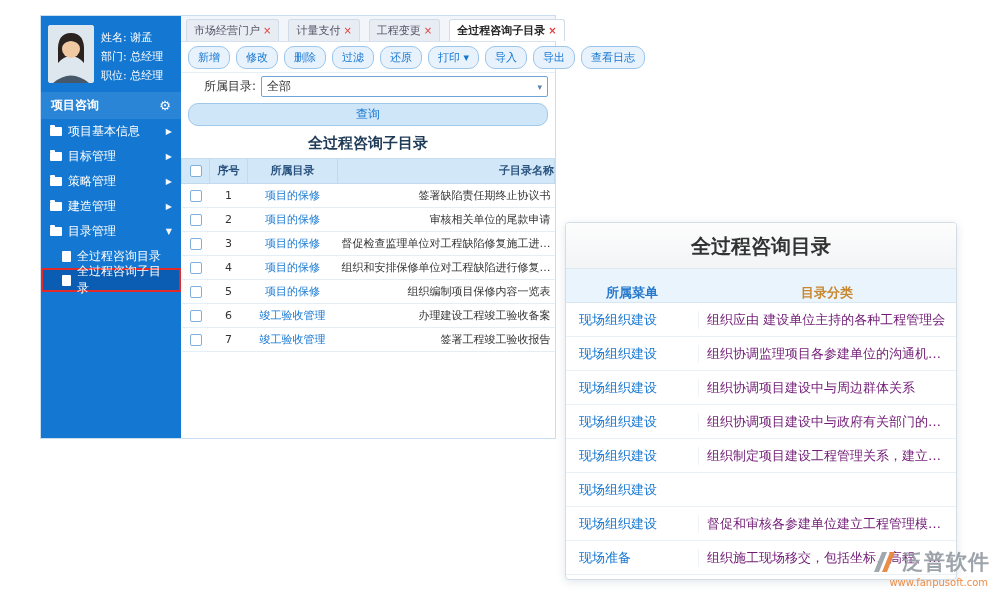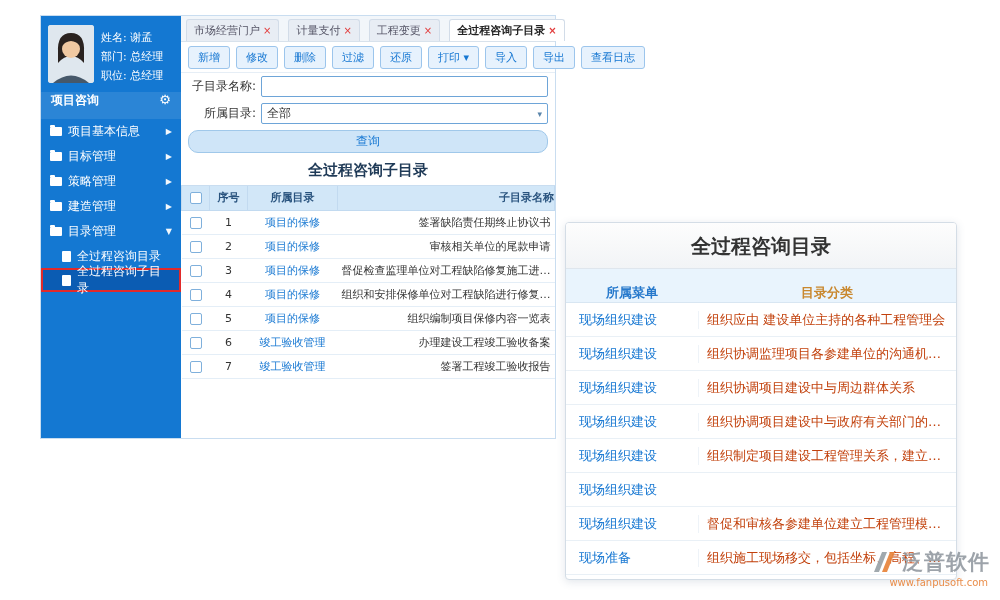--- a/index.html
+++ b/index.html
@@ -12,41 +12,41 @@
 
   
   .app-window {
     position:absolute; left:40px; top:15px; width:516px; height:424px;
     display:flex; background:#14b8a6; border:1px solid #c9ddf0;
   }
   .sidebar { width:140px; background:#1478d2; color:#fff; flex-shrink:0; display:flex; flex-direction:column; }
   .profile { display:flex; gap:7px; padding:9px 7px 7px; }
   .avatar { width:46px; height:58px; border-radius:3px; overflow:hidden; background:#dfe7ee; flex-shrink:0; }
   .profile-info { font-size:11px; line-height:19px; padding-top:3px; white-space:nowrap; }
-  .sb-header { height:27px; display:flex; justify-content:space-between;
+  .sb-header { height:27px; display:flex; align-items:center; justify-content:space-between;
     padding:0 10px; font-weight:bold; font-size:12px; background:rgba(255,255,255,.10); }
   .gear { cursor:pointer; font-size:13px; }
   .sb-item { height:25px; display:flex; align-items:center; gap:6px; padding:0 9px; cursor:pointer; font-size:12px; }
   .sb-item .arrow { margin-left:auto; font-size:8px; opacity:.95; }
   .folder-icon { width:12px; height:9px; background:#fff; border-radius:1px; position:relative; flex-shrink:0; }
   .folder-icon::before { content:""; position:absolute; top:-2px; left:0; width:5px; height:2px; background:#fff; border-radius:1px 1px 0 0; }
   .sb-subitem { height:24px; display:flex; align-items:center; gap:6px; padding:0 8px 0 21px; cursor:pointer; font-size:12px; }
   .doc-icon { width:9px; height:11px; background:#fff; border-radius:1px; flex-shrink:0; }
   .sb-subitem.selected { background:#0b5cb3; border:2px solid #e12a2a; padding-left:19px; }
 
   
   .content { flex:1; display:flex; flex-direction:column; min-width:0; background:#fff; }
   .tabbar { height:26px; background:#f2f6fa; border-bottom:1px solid #d8e2ec; display:flex; align-items:flex-end; gap:9px; padding:3px 5px 0; }
   .tab { height:22px; display:flex; align-items:center; gap:3px; padding:0 7px; font-size:11px; color:#556;
     background:#e8edf4; border:1px solid #d2dce8; border-bottom:none; border-radius:3px 3px 0 0; cursor:pointer; white-space:nowrap; }
   .tab.active { background:#fff; color:#222; font-weight:bold; }
   .tab-close { color:#e23b3b; font-size:10px; line-height:1; cursor:pointer; }
   .toolbar { height:31px; display:flex; align-items:center; gap:6px; padding:0 7px; border-bottom:1px solid #e6eef6; }
   .tb-btn { background:#e7f2fd; border:1px solid #9cc5ec; color:#1677d2; font-size:11px;
-    padding:3px 9px; border-radius:3px; cursor:pointer; white-space:nowrap; font-family:inherit; }
+    padding:3px 9px; border-radius:10px; cursor:pointer; white-space:nowrap; font-family:inherit; }
   .filter-row { display:flex; align-items:center; height:27px; gap:5px; padding:0 7px; }
   .filter-label { width:68px; text-align:right; flex-shrink:0; color:#333; }
   .filter-input { flex:1; height:21px; border:1px solid #6ea5d8; border-radius:2px; background:#fff;
     font-size:12px; padding:0 5px; font-family:inherit; min-width:0; }
   .select-box { display:flex; align-items:center; justify-content:space-between; cursor:pointer; }
   .caret { color:#5b85ab; font-size:9px; }
   .query-btn { margin:3px 7px 2px; height:23px; background:#cfe5f8; border:1px solid #a0c8ea;
     color:#1677d2; font-size:12px; border-radius:10px; cursor:pointer; font-family:inherit; }
   .list-title { text-align:center; font-weight:bold; font-size:15px; color:#1f3a57; padding:6px 0 5px; }
   .grid { flex:1; overflow:hidden; border-top:1px solid #c9ddf0; }
@@ -66,21 +66,21 @@
     box-shadow:0 2px 8px rgba(60,90,120,.15); display:flex; flex-direction:column; }
   .dir-title { height:46px; line-height:46px; text-align:center; font-size:20px; font-weight:bold; color:#333;
     background:linear-gradient(#fdfdfd,#f2f4f6); border-bottom:1px solid #dfe6ed; }
   .dir-head { display:flex; height:34px; align-items:flex-end; background:#e9f4fd; border-bottom:1px solid #d8e6f2;
     font-size:13px; font-weight:bold; }
   .dir-head .dc1 { width:132px; text-align:center; color:#2779cc; }
   .dir-head .dc2 { flex:1; text-align:center; color:#c9882f; }
   .dir-rows { flex:1; display:flex; flex-direction:column; }
   .dir-row { display:flex; align-items:center; height:34px; border-bottom:1px solid #e9f0f6; font-size:13px; }
   .dir-row .dc1 { width:132px; padding-left:13px; }
-  .dir-row .dc2 { flex:1; padding:0 8px; color:#c2410c; border-left:1px solid #eef3f8;
+  .dir-row .dc2 { flex:1; padding:0 8px; color:#701a75; border-left:1px solid #eef3f8;
     white-space:nowrap; overflow:hidden; text-overflow:ellipsis; }
 
   
   .watermark { position:absolute; right:10px; bottom:12px; text-align:right; z-index:5; opacity:.92; }
   .wm-row { display:flex; align-items:center; gap:5px; justify-content:flex-end; }
   .wm-brand { font-size:21px; font-weight:bold; color:#959ca3; letter-spacing:1px; }
   .wm-url { font-size:10px; color:#e8843b; margin-top:1px; padding-right:2px; }
 </style>
 </head>
 <body>
@@ -169,24 +169,20 @@
         <button class="tb-btn">修改</button>
         <button class="tb-btn">删除</button>
         <button class="tb-btn">过滤</button>
         <button class="tb-btn">还原</button>
         <button class="tb-btn">打印 ▾</button>
         <button class="tb-btn">导入</button>
         <button class="tb-btn">导出</button>
         <button class="tb-btn">查看日志</button>
       </div>
 
-    <div class="filter-row">
-      <label class="filter-label">子目录名称:</label>
-      <input class="filter-input" value="" style="">
-    </div>
     <div class="filter-row">
       <label class="filter-label">所属目录:</label>
       <div class="filter-input select-box">
         <span>全部</span>
         <span class="caret">▾</span>
       </div>
     </div>
 
     <button class="query-btn">查询</button>
 

